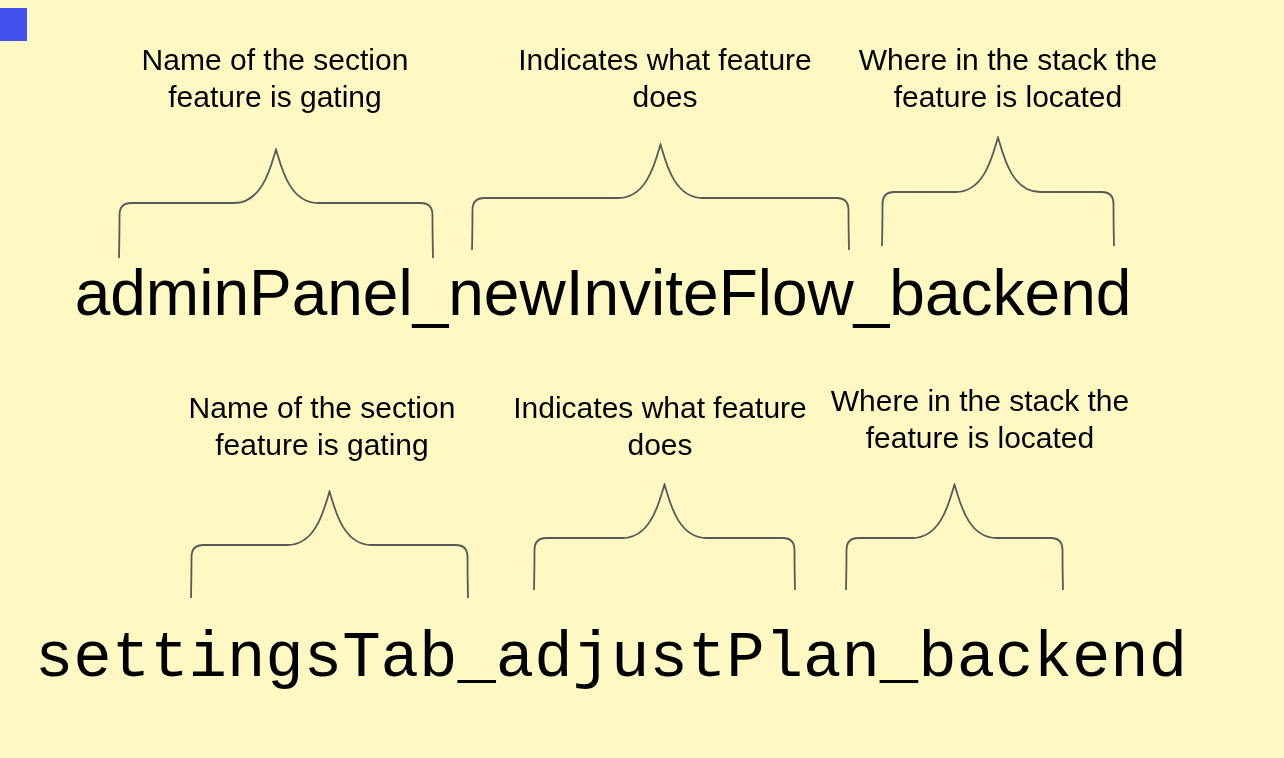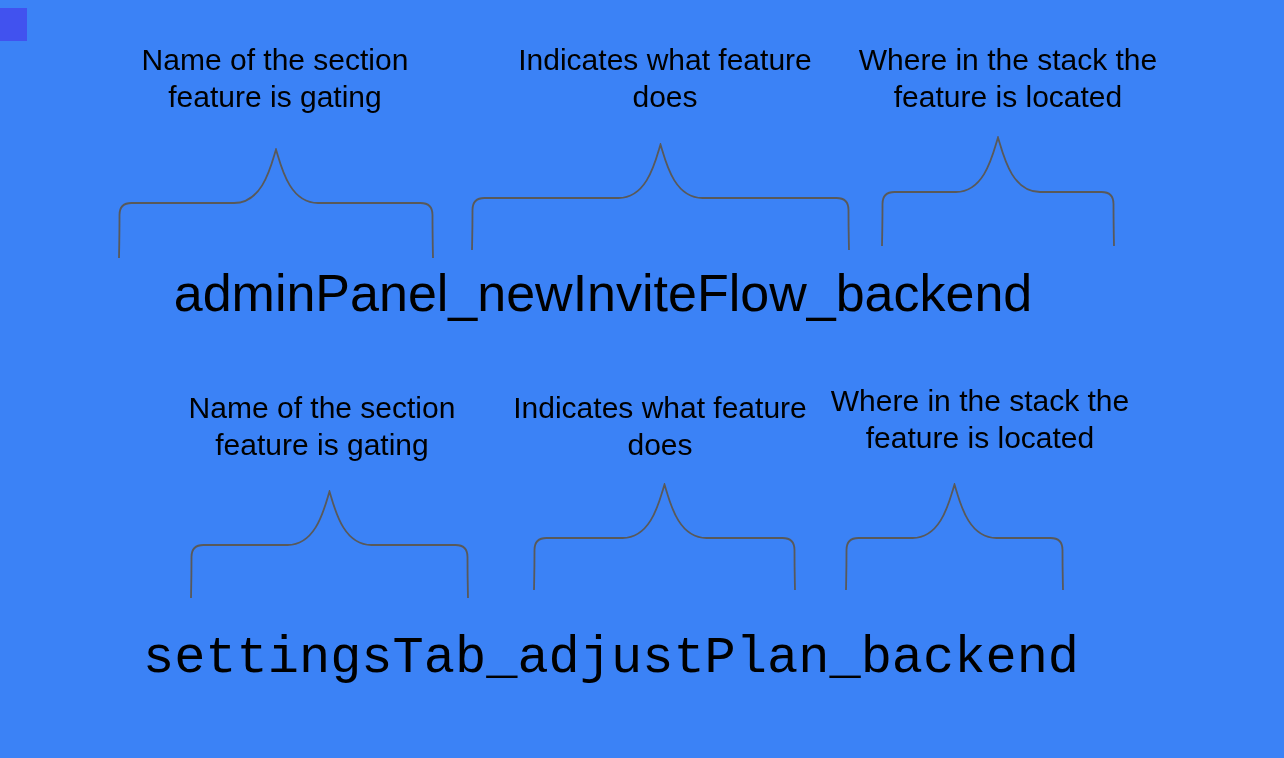--- a/index.html
+++ b/index.html
@@ -1,20 +1,20 @@
 <!DOCTYPE html>
 <html><head>
 <meta charset="utf-8">
 <style>
   html, body { margin: 0; padding: 0; background: #ffffff; }
   .canvas {
     position: relative;
     width: 1284px;
     height: 758px;
-    background: #3b82f6;
+    background: #fef9c3;
     overflow: hidden;
     font-family: "Liberation Sans", sans-serif;
     color: #000000;
   }
   .corner-square {
     position: absolute;
     left: 0; top: 8px;
     width: 27px; height: 33px;
   }
   .annot {
@@ -22,21 +22,21 @@
     transform: translateX(-50%);
     text-align: center;
     font-size: 30px;
     line-height: 37px;
     color: #000000;
   }
   .annot-line { white-space: nowrap; }
   .flag-name {
     position: absolute;
     transform: translateX(-50%);
-    font-size: 52px;
+    font-size: 64px;
     line-height: 60px;
     white-space: nowrap;
     color: #000000;
   }
   .brace { position: absolute; }
 </style>
 </head>
 <body>
 
 <div class="canvas">

